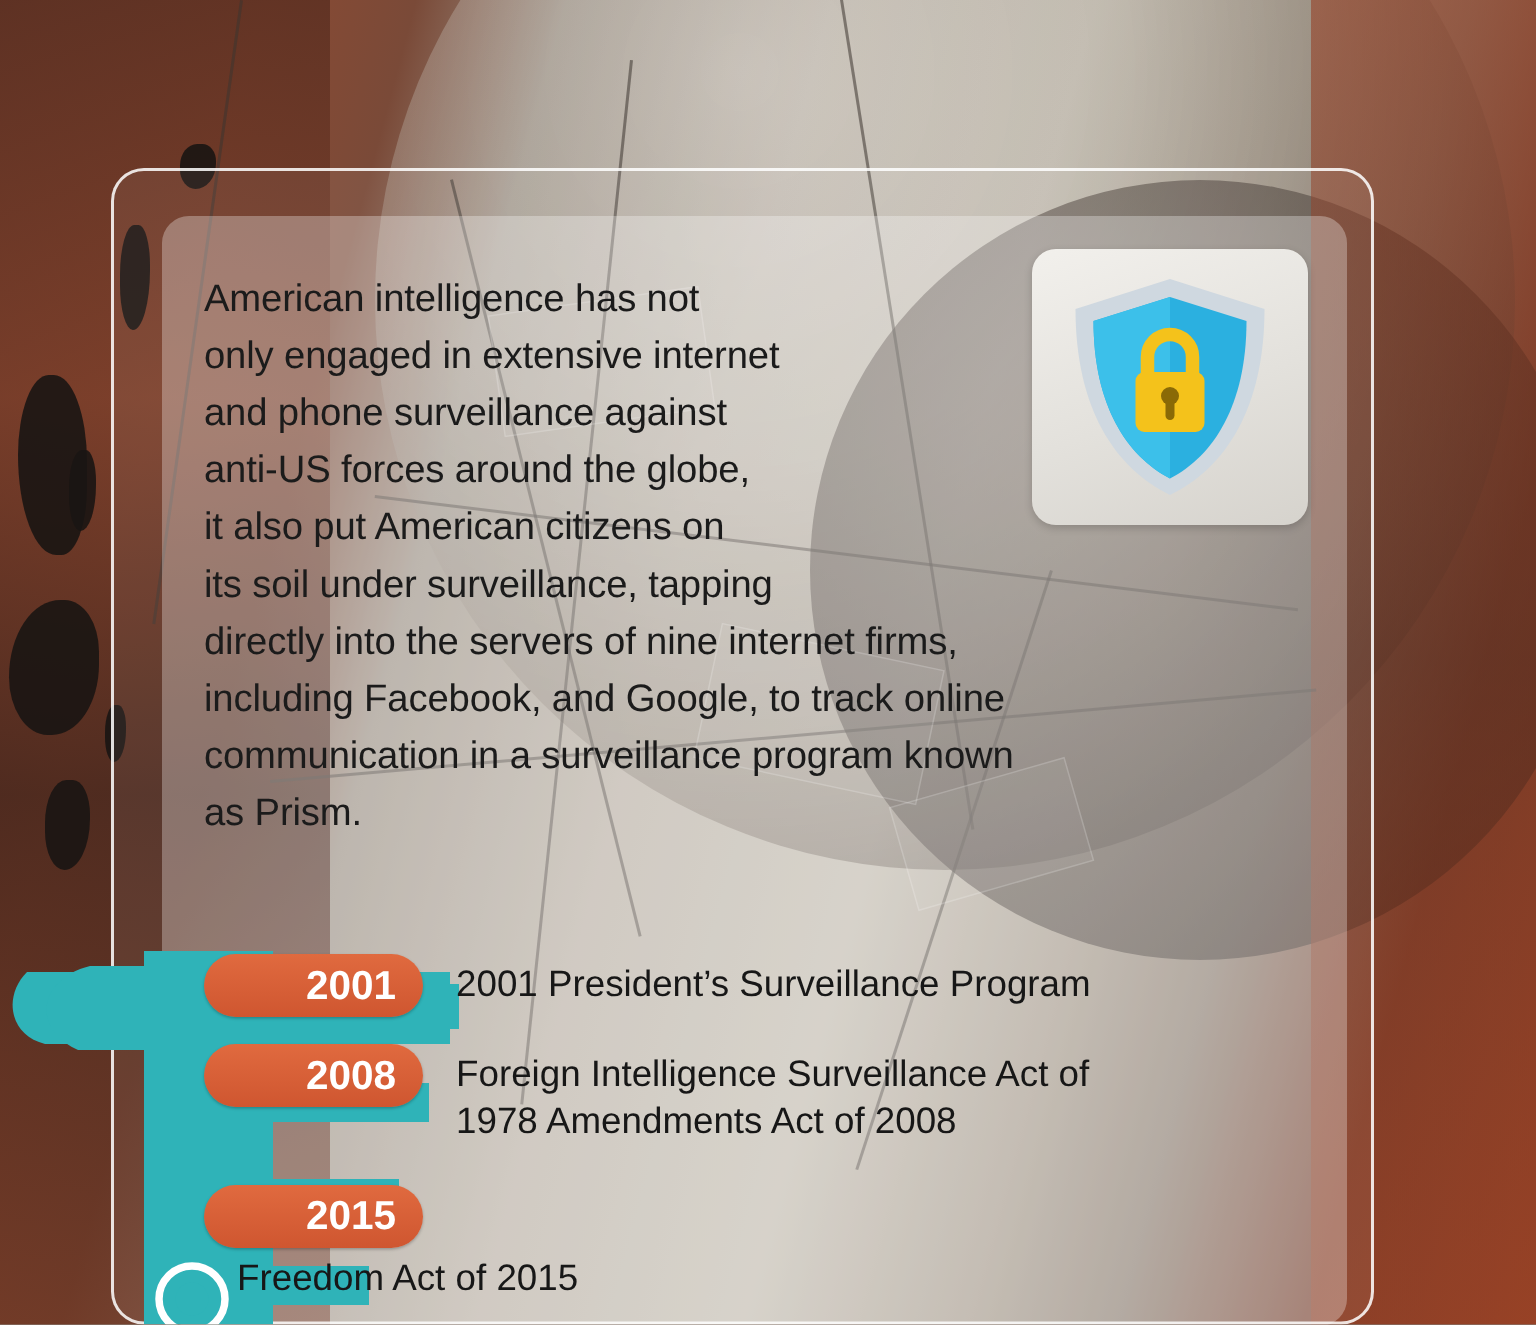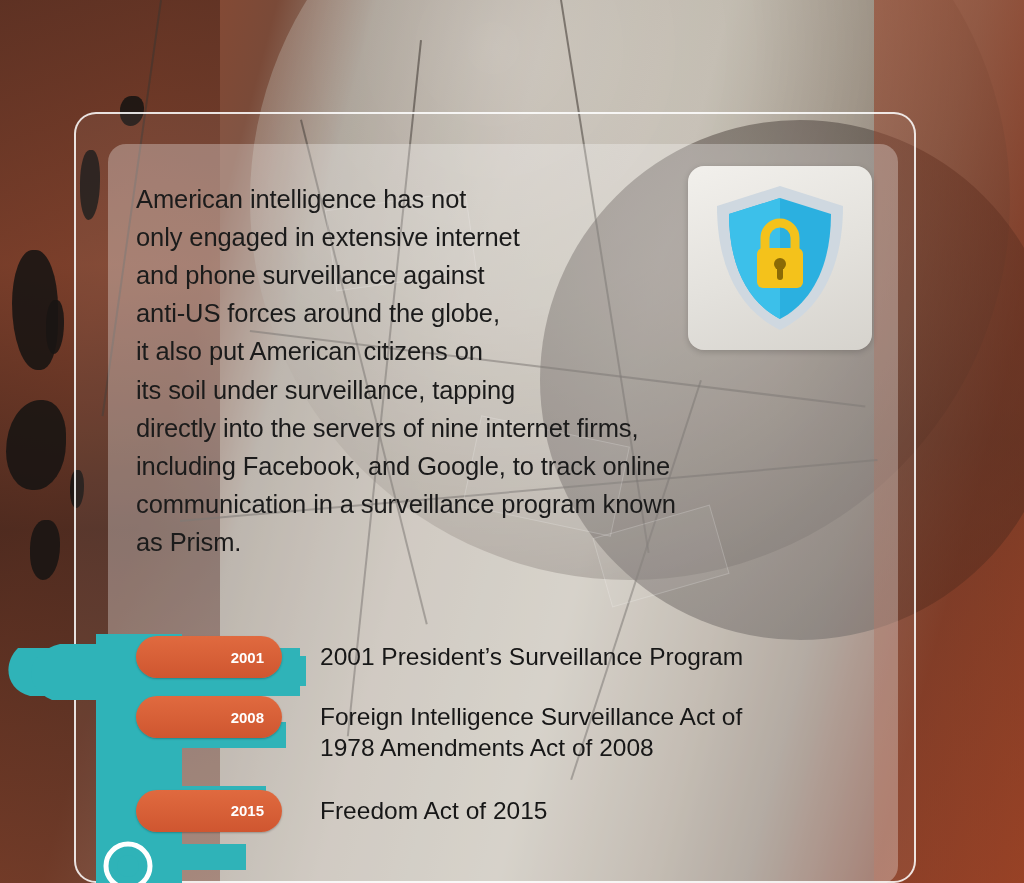--- a/index.html
+++ b/index.html
@@ -176,32 +176,32 @@
     min-height: 46px;
   }
   .year-pill {
     position: relative;
     flex: 0 0 auto;
     width: 146px;
     height: 42px;
     border-radius: 21px;
     background: linear-gradient(180deg, #e06a3f 0%, #cf5630 100%);
     color: #ffffff;
-    font-size: 15px;
+    font-size: 27px;
     font-weight: bold;
     display: flex;
     align-items: center;
     justify-content: flex-end;
     padding-right: 18px;
     box-sizing: border-box;
     box-shadow: 0 1px 2px rgba(0,0,0,0.25);
   }
   .row-text {
     flex: 1 1 auto;
-    padding-left: 38px;
+    padding-left: 22px;
     font-size: 24.5px;
     line-height: 1.28;
     color: #171717;
     white-space: pre-line;
     padding-top: 5px;
   }
 
   
   .teal-graphic {
     position: absolute;
@@ -289,20 +289,20 @@
       <div class="year-pill">2001</div>
       <div class="row-text">2001 President’s Surveillance Program</div>
     </div>
 
     <div class="row">
       <div class="year-pill">2008</div>
       <div class="row-text">Foreign Intelligence Surveillance Act of
 1978 Amendments Act of 2008</div>
     </div>
 
-    <div class="row" style="margin-top:26px;">
+    <div class="row" style="margin-top:26px;flex-direction:column;">
       <div class="year-pill">2015</div>
       <div class="row-text">Freedom Act of 2015</div>
     </div>
 
   </div>
 
 </div>
 
 </body></html>

